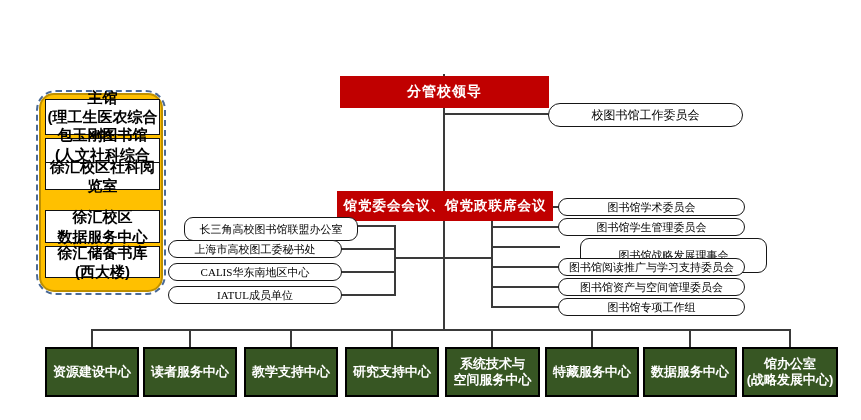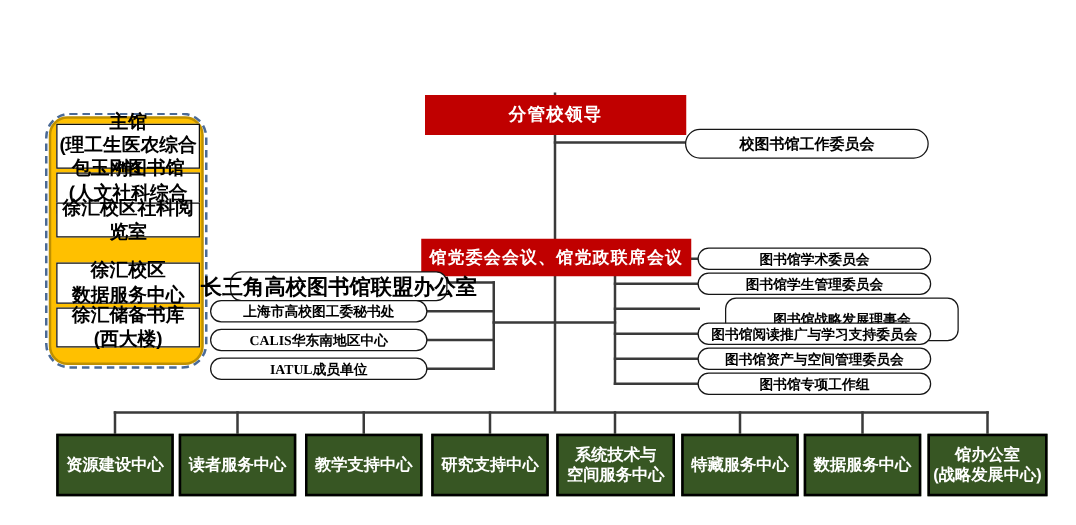--- a/index.html
+++ b/index.html
@@ -4,21 +4,21 @@
 <style>
   html,body{margin:0;padding:0;background:#ffffff;}
   .canvas{position:relative;width:861px;height:420px;background:#fff;overflow:hidden;
           font-family:"Liberation Sans",sans-serif;}
   .line{position:absolute;background:#3a3a3a;}
   .redbox{position:absolute;background:var(--red,#C00000);color:#fff;font-weight:bold;
           display:flex;align-items:center;justify-content:center;text-align:center;
           letter-spacing:1px;margin-top:34px;}
   .oval{position:absolute;background:#fff;border:1.6px solid #161616;border-radius:12px;
         display:flex;align-items:center;justify-content:center;white-space:nowrap;
-        font-family:"Liberation Serif",serif;font-weight:bold;color:#000;box-sizing:border-box;}
+        font-family:"Liberation Serif",serif;font-weight:normal;color:#000;box-sizing:border-box;}
   .yellow-outer{position:absolute;left:36px;top:90px;width:130px;height:205px;
         border:2.5px dashed var(--dash,#4A6A96);border-radius:20px;box-sizing:border-box;
         background:transparent;}
   .yellow-inner{position:absolute;left:1px;top:1px;right:1px;bottom:1px;
         background:var(--yellow,#FFC000);border:2px solid var(--yellowBorder,#BF9000);
         border-radius:15px;}
   .branchbox{position:absolute;left:45px;width:115px;background:#fff;border:1.6px solid #111;
         box-sizing:border-box;display:flex;align-items:center;justify-content:center;
         text-align:center;font-weight:bold;font-size:15px;line-height:1.3;color:#000;
         white-space:pre-line;z-index:2;}
@@ -72,21 +72,21 @@
   <div class="branchbox" style="top:99px;height:36px">主馆
 (理工生医农综合馆)</div>
   <div class="branchbox" style="top:138px;height:33px">包玉刚图书馆
 (人文社科综合馆)</div>
   <div class="branchbox" style="top:162px;height:28px">徐汇校区社科阅览室</div>
   <div class="branchbox" style="top:210px;height:33px">徐汇校区
 数据服务中心</div>
   <div class="branchbox" style="top:246px;height:32px">徐汇储备书库
 (西大楼)</div>
 
-  <div class="oval" style="left:184px;top:217px;width:174px;height:24px;font-size:17px;border-radius:9px">长三角高校图书馆联盟办公室</div>
+  <div class="oval" style="left:184px;top:217px;width:174px;height:24px;font-size:11px;border-radius:9px">长三角高校图书馆联盟办公室</div>
   <div class="oval" style="left:168px;top:240px;width:174px;height:18px;font-size:11px;border-radius:9px">上海市高校图工委秘书处</div>
   <div class="oval" style="left:168px;top:286px;width:174px;height:18px;font-size:11px;border-radius:9px">IATUL成员单位</div>
   <div class="oval" style="left:168px;top:263px;width:174px;height:18px;font-size:11px;border-radius:9px">CALIS华东南地区中心</div>
 
   <div class="oval" style="left:558px;top:198px;width:187px;height:18px;font-size:11px;border-radius:9px">图书馆学术委员会</div>
   <div class="oval" style="left:558px;top:218px;width:187px;height:18px;font-size:11px;border-radius:9px">图书馆学生管理委员会</div>
   <div class="oval" style="left:580px;top:238px;width:187px;height:35px;font-size:11px;border-radius:9px">图书馆战略发展理事会</div>
   <div class="oval" style="left:558px;top:258px;width:187px;height:18px;font-size:11px;border-radius:9px">图书馆阅读推广与学习支持委员会</div>
   <div class="oval" style="left:558px;top:278px;width:187px;height:18px;font-size:11px;border-radius:9px">图书馆资产与空间管理委员会</div>
   <div class="oval" style="left:558px;top:298px;width:187px;height:18px;font-size:11px;border-radius:9px">图书馆专项工作组</div>

